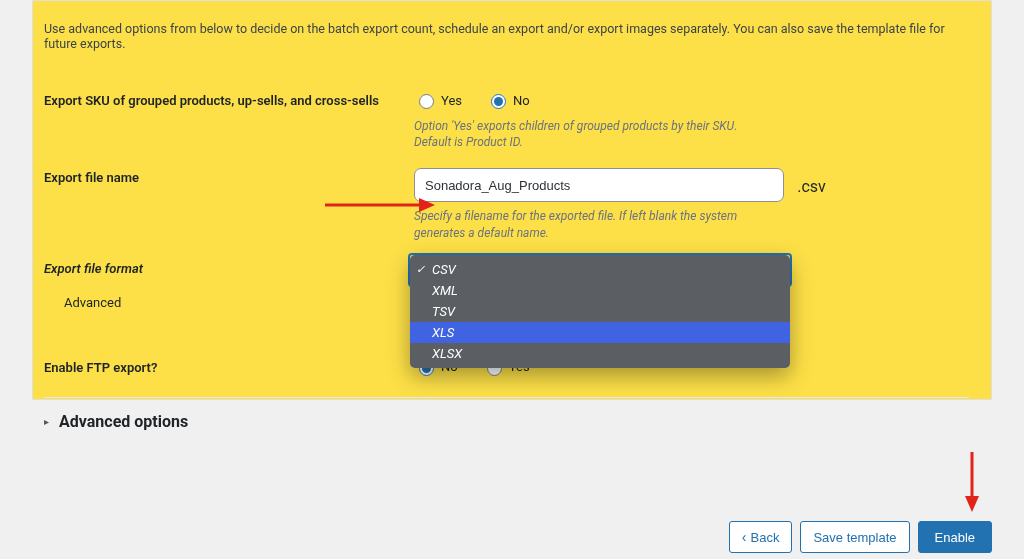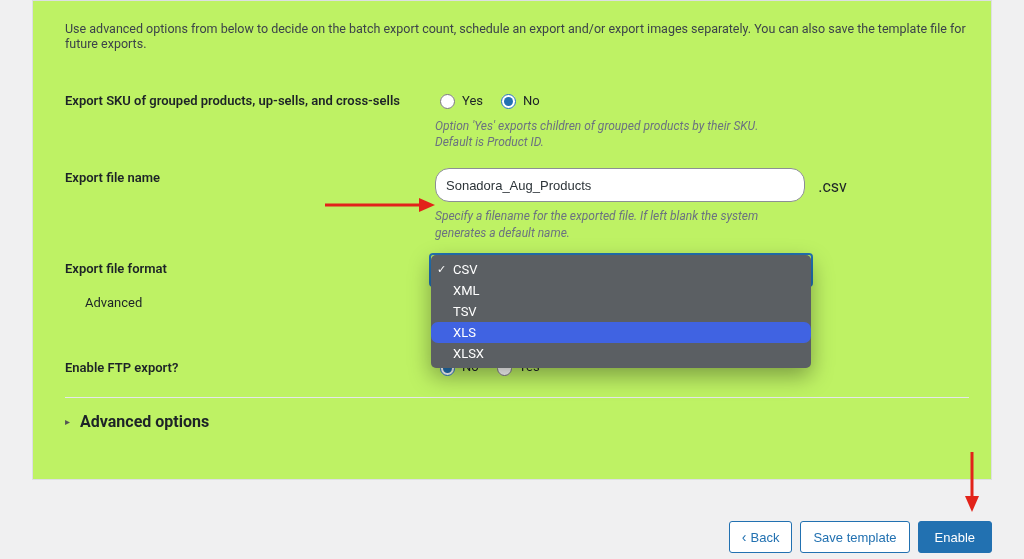--- a/index.html
+++ b/index.html
@@ -7,26 +7,26 @@
   body {
     font-family: -apple-system, BlinkMacSystemFont, "Segoe UI", Roboto, Helvetica, Arial, sans-serif;
     font-size: 13px;
     color: #1d2327;
     background: #f0f0f1;
     width: 1024px;
     height: 559px;
     overflow: hidden;
   }
   .panel {
-    background: #bef264;
+    background: #fde047;
     border: 1px solid #dddfe2;
     margin: 0 32px;
-    padding: 20px 22px 0 32px;
+    padding: 20px 22px 0 11px;
     position: relative;
-    height: 480px;
+    height: 400px;
   }
   .intro {
     font-size: 12.5px;
     color: #3c434a;
     margin: 0 0 22px 0;
   }
   .row {
     display: flex;
     align-items: flex-start;
     margin-bottom: 18px;
@@ -57,36 +57,36 @@
     gap: 6px;
     font-size: 13px;
     color: #1d2327;
   }
   input[type="checkbox"] {
     width: 15px; height: 15px;
     accent-color: #2271b1;
   }
   .radios {
     display: inline-flex;
-    gap: 13px;
+    gap: 24px;
     align-items: center;
     font-size: 13px;
   }
   .radios label {
     display: inline-flex; align-items: center; gap: 4px;
   }
   input[type="radio"] {
     width: 15px; height: 15px;
     accent-color: #2271b1;
   }
   .text-input {
     width: 370px;
     height: 34px;
     border: 1px solid #8c8f94;
-    border-radius: 14px;
+    border-radius: 7px;
     padding: 4px 10px;
     font-size: 13px;
     color: #2c3338;
     background: #fff;
     outline: none;
   }
   .ext {
     display: inline-block;
     margin-left: 10px;
     font-size: 16px;
@@ -115,21 +115,20 @@
     cursor: pointer;
   }
   .dropdown .opt .check {
     position: absolute;
     left: 6px;
     font-size: 11px;
     line-height: 1;
   }
   .dropdown .opt.highlight {
     background: #4063e2;
-    border-radius: 7px;
   }
   .select-outline {
     position: absolute;
     top: -6px;
     left: -6px;
     width: 384px;
     height: 34px;
     border: 2px solid #2271b1;
     border-radius: 4px;
     pointer-events: none;
@@ -223,21 +222,21 @@
 
   <div class="row" style="position:relative;margin-top:12px;">
     <div class="label-col">Export file name</div>
     <div class="field-col">
       <input class="text-input" type="text" value="Sonadora_Aug_Products" style="">
       <span class="ext">.csv</span>
       <div class="helper">Specify a filename for the exported file. If left blank the system generates a default name.</div>
     </div>
   </div>
 
-  <div class="row" style="margin-bottom:6px;">
+  <div class="row" style="margin-bottom:6px;font-style:italic;">
     <div class="label-col">Export file format</div>
     <div class="field-col" style="height:28px;">
       <div class="select-outline"></div>
       <div class="dropdown">
         <div class="opt">
           <span class="check">✓</span>
           <span>CSV</span>
         </div>
         <div class="opt">
           <span>XML</span>

